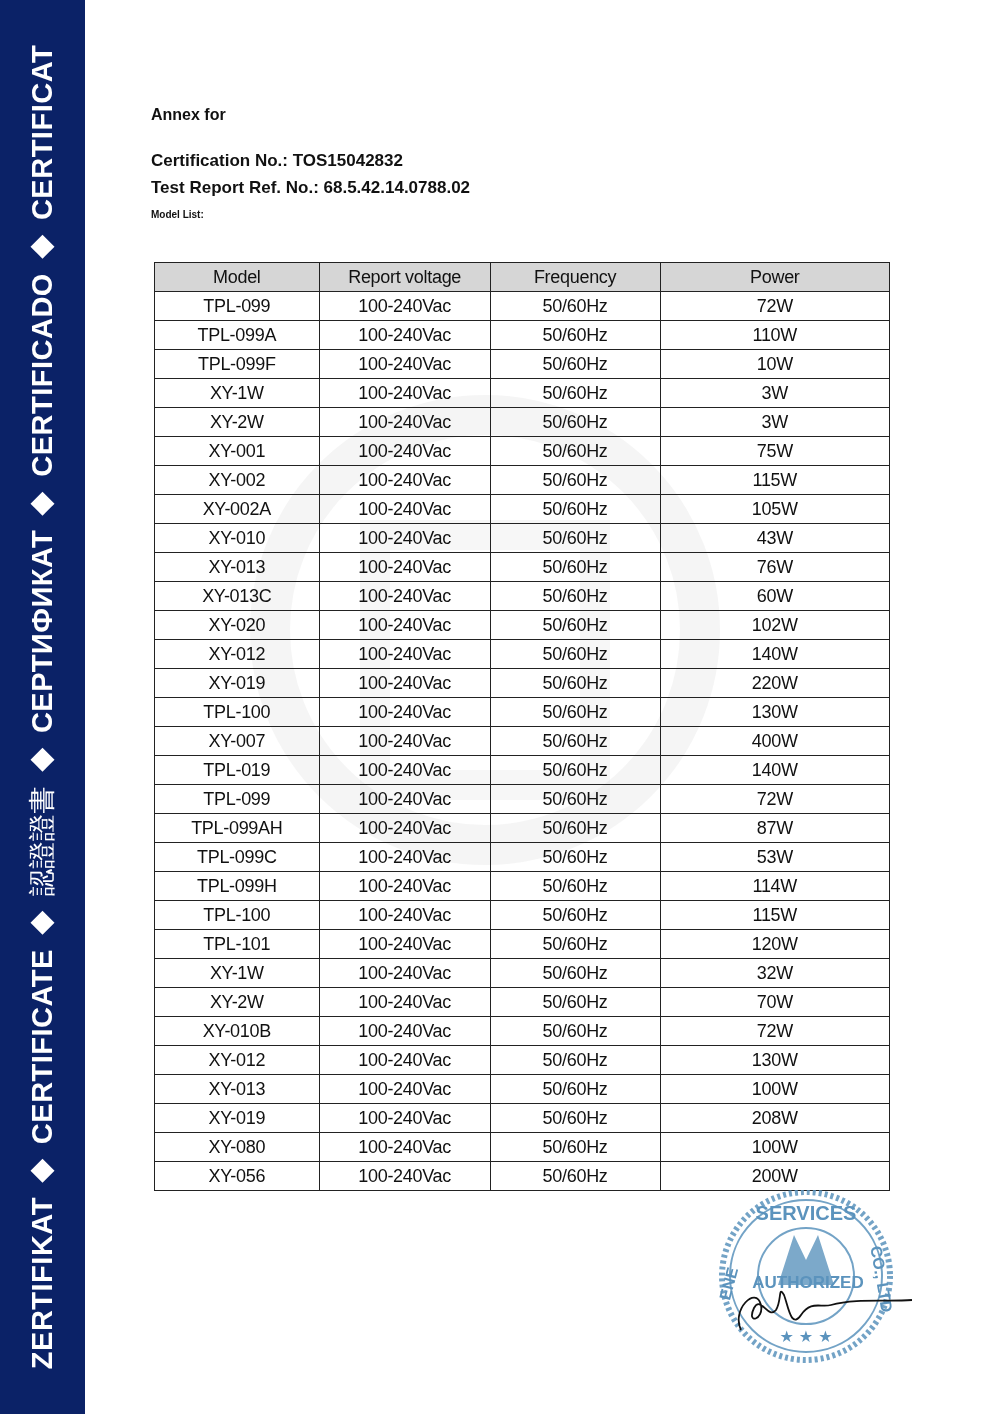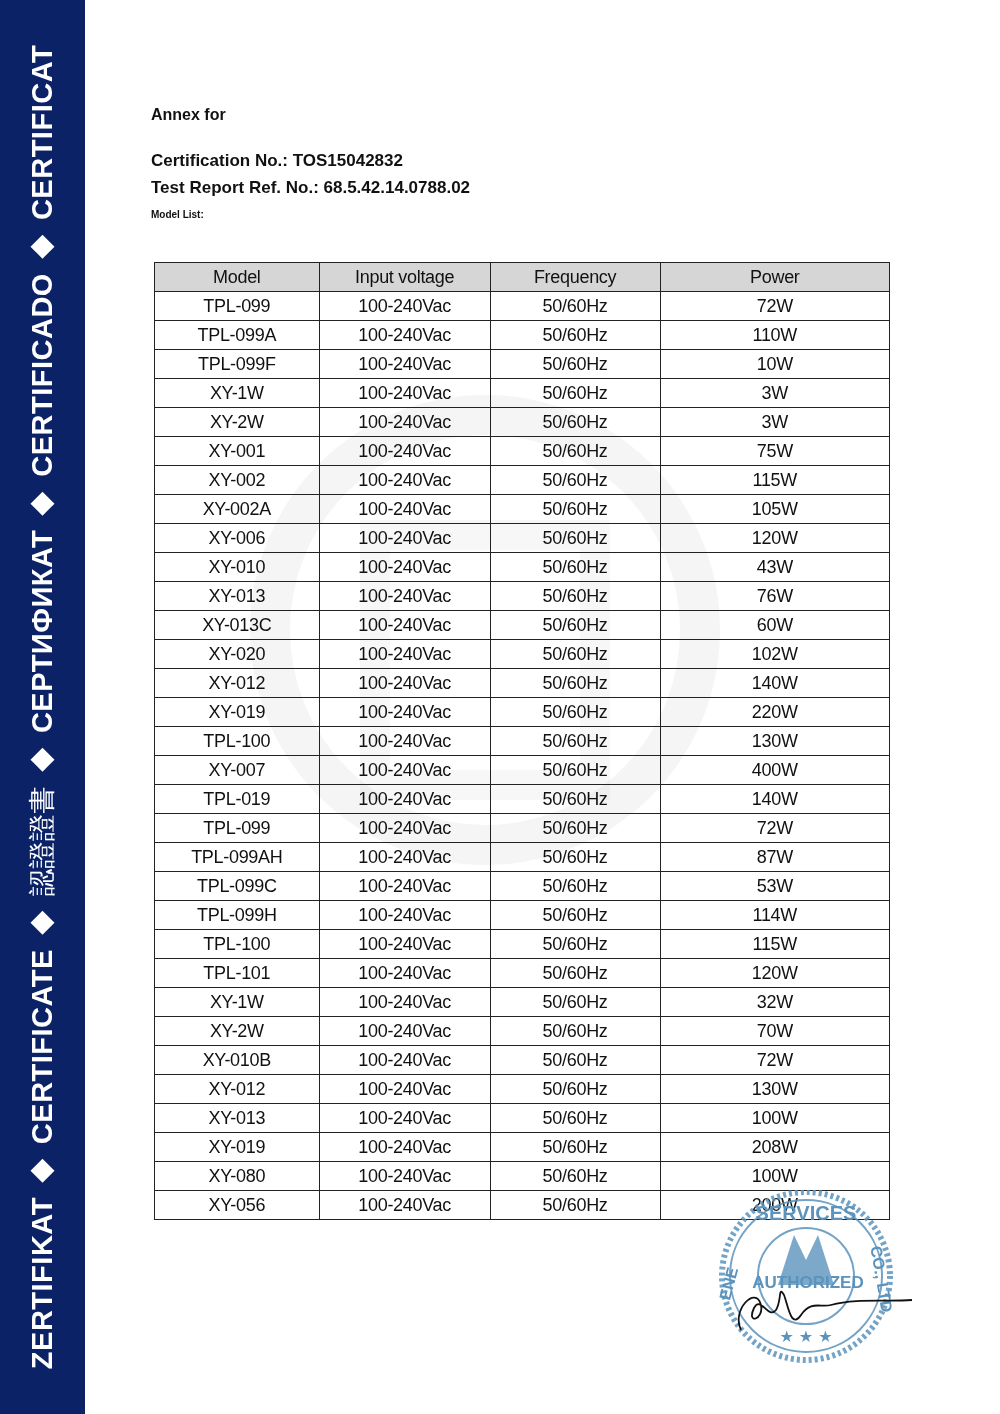--- a/index.html
+++ b/index.html
@@ -85,21 +85,21 @@
 <table class="models">
   <colgroup>
       <col class="c1">
       <col class="c2">
       <col class="c3">
       <col class="c4">
     </colgroup>
   <thead>
     <tr>
       <th>Model</th>
-      <th>Input voltage</th>
+      <th>Report voltage</th>
       <th>Frequency</th>
       <th>Power</th>
     </tr>
   </thead>
   <tbody id="model-rows">
       <tr>
         <td>TPL-099</td>
         <td>100-240Vac</td>
         <td>50/60Hz</td>
         <td>72W</td>
@@ -138,26 +138,20 @@
         <td>XY-002</td>
         <td>100-240Vac</td>
         <td>50/60Hz</td>
         <td>115W</td>
       </tr>
       <tr>
         <td>XY-002A</td>
         <td>100-240Vac</td>
         <td>50/60Hz</td>
         <td>105W</td>
-      </tr>
-      <tr>
-        <td>XY-006</td>
-        <td>100-240Vac</td>
-        <td>50/60Hz</td>
-        <td>120W</td>
       </tr>
       <tr>
         <td>XY-010</td>
         <td>100-240Vac</td>
         <td>50/60Hz</td>
         <td>43W</td>
       </tr>
       <tr>
         <td>XY-013</td>
         <td>100-240Vac</td>

